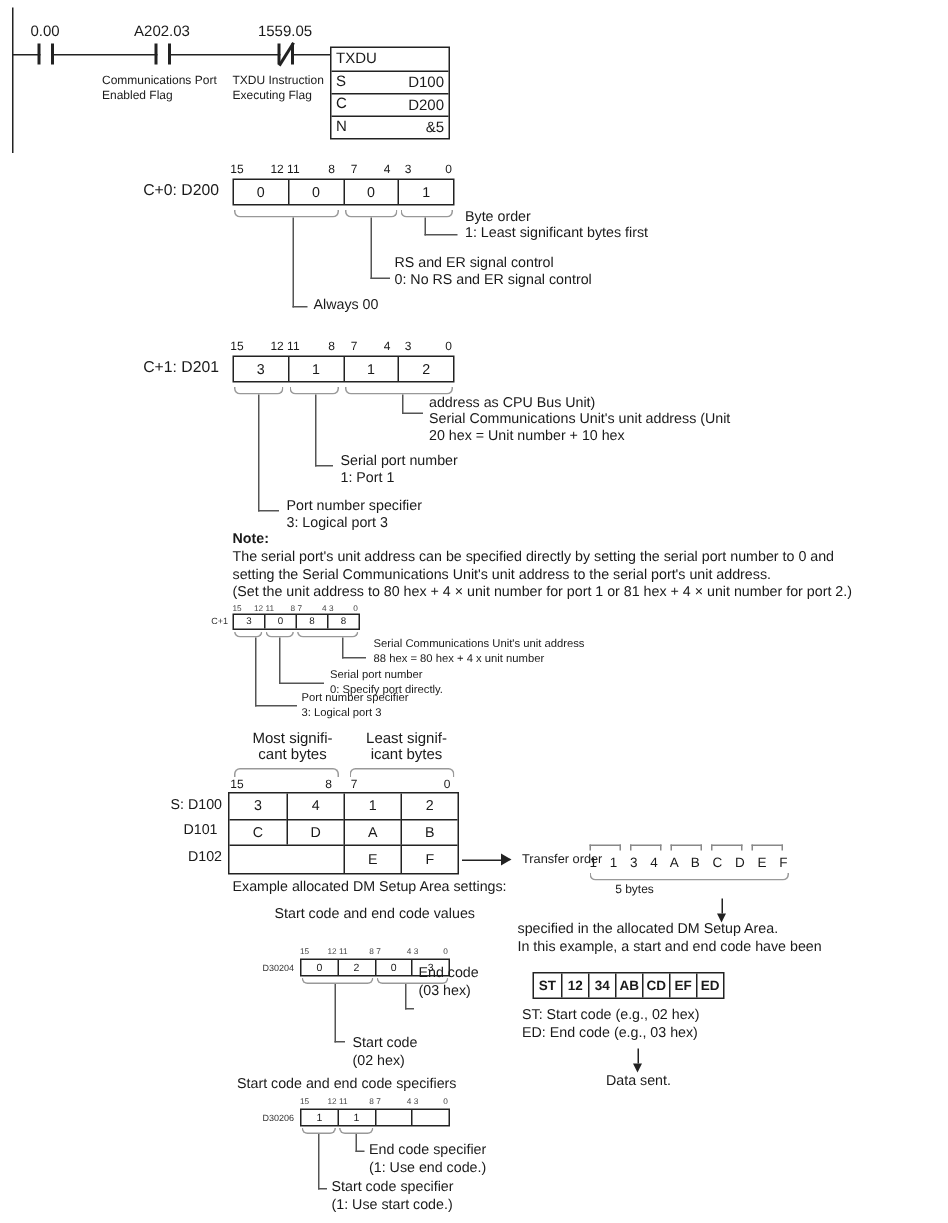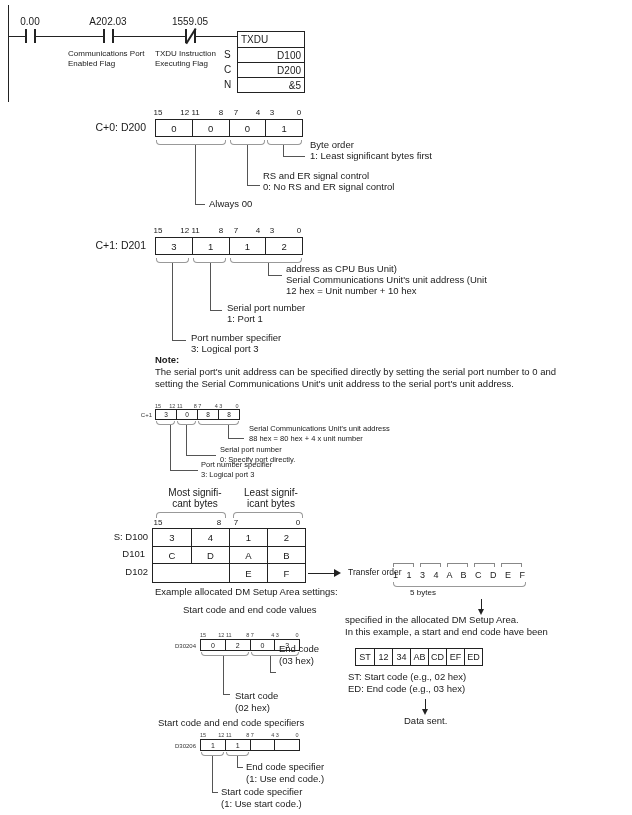--- a/index.html
+++ b/index.html
@@ -32,21 +32,21 @@
   .lh95 .ann div, .lh95 div{line-height:9.5px;}
   .lh105 div{line-height:10.8px;}
   .lh115 div{line-height:11.5px;}
   .lh12 div{line-height:12.2px;}
   .tri-r{position:absolute;width:0;height:0;border-top:4px solid transparent;border-bottom:4px solid transparent;border-left:7px solid #222;}
   .tri-d{position:absolute;width:0;height:0;border-left:3.5px solid transparent;border-right:3.5px solid transparent;border-top:6px solid #222;}
   .dmtable{position:absolute;display:grid;grid-template-columns:repeat(4,38px);grid-template-rows:17px 17px 19px;border:1px solid #222;background:#fff;}
   .dmcell{border-left:1px solid #222;border-top:1px solid #222;display:flex;align-items:center;justify-content:center;font-size:9.5px;}
   .dmcell.nbl{border-left:none;} .dmcell.nbt{border-top:none;} .dmcell.sp2{grid-column:1/3;}
   .stframe{position:absolute;display:flex;border:1px solid #222;background:#fff;}
-  .stcell{width:18px;height:16px;border-left:1px solid #222;display:flex;align-items:center;justify-content:center;font-size:9px;}
+  .stcell{width:18px;height:16px;border-left:1px solid #222;display:flex;align-items:center;justify-content:center;font-size:9px;font-weight:bold;}
   .stcell:first-child{border-left:none;}
 </style>
 </head>
 <body>
 
 <div class="canvas">
 
   <div class="vline" style="left:8px;top:5px;height:97px"></div>
   <div class="hline" style="left:8px;top:36px;width:229px"></div>
 
@@ -67,21 +67,21 @@
   <span class="t t10 ctr" style="left:163px;top:16px;width:54px">1559.05</span>
   <div class="wgap" style="left:187px;top:33px;width:7px;height:7px"></div>
   <div class="cbar" style="left:185px;top:29px"></div>
   <div class="cbar" style="left:194px;top:29px"></div>
   <div class="slash" style="left:190px;top:27px"></div>
   <div class="ann lh95 t8" style="left:155px;top:49px">
     <div>TXDU Instruction</div>
     <div>Executing Flag</div>
   </div>
 
-  <div class="txdu" style="left:237px;top:31px;width:68px">
+  <div class="txdu" style="left:220px;top:31px;width:80px">
     <div class="txdu-title">TXDU</div>
     <div class="txdu-row">D100</div>
     <div class="txdu-row">D200</div>
     <div class="txdu-row">&amp;5</div>
   </div>
   <span class="t t10" style="left:224px;top:49px">S</span>
   <span class="t t10" style="left:224px;top:64px">C</span>
   <span class="t t10" style="left:224px;top:79px">N</span>
 
   <span class="t t105 rt" style="left:58px;top:122px;width:88px">C+0: D200</span>
@@ -128,37 +128,38 @@
     <div class="regcell">1</div>
     <div class="regcell">2</div>
   </div>
   <div class="cup" style="left:156px;top:258px;width:33px"></div>
   <div class="cup" style="left:193px;top:258px;width:33px"></div>
   <div class="cup" style="left:230px;top:258px;width:72px"></div>
   <div class="elbow" style="left:268px;top:263px;width:14px;height:13px"></div>
   <div class="ann lh105 t95" style="left:286px;top:264px">
     <div>address as CPU Bus Unit)</div>
     <div>Serial Communications Unit's unit address (Unit</div>
-    <div>12 hex = Unit number + 10 hex</div>
+    <div>20 hex = Unit number + 10 hex</div>
   </div>
   <div class="elbow" style="left:210px;top:263px;width:12px;height:48px"></div>
   <div class="ann lh105 t95" style="left:227px;top:303px">
     <div>Serial port number</div>
     <div>1: Port 1</div>
   </div>
   <div class="elbow" style="left:172px;top:263px;width:14px;height:78px"></div>
   <div class="ann lh105 t95" style="left:191px;top:333px">
     <div>Port number specifier</div>
     <div>3: Logical port 3</div>
   </div>
 
   <span class="t t95 b" style="left:155px;top:355px">Note:</span>
   <div class="ann lh115 t95" style="left:155px;top:366px">
     <div>The serial port's unit address can be specified directly by setting the serial port number to 0 and</div>
     <div>setting the Serial Communications Unit's unit address to the serial port's unit address.</div>
+    <div>(Set the unit address to 80 hex + 4 × unit number for port 1 or 81 hex + 4 × unit number for port 2.)</div>
   </div>
 
   <span class="t t55 ctr" style="left:151px;top:403px;width:14px">15</span>
   <span class="t t55 ctr" style="left:165px;top:403px;width:22px">12 11</span>
   <span class="t t55 ctr" style="left:187px;top:403px;width:21px">8 7</span>
   <span class="t t55 ctr" style="left:208px;top:403px;width:21px">4 3</span>
   <span class="t t55 ctr" style="left:231px;top:403px;width:12px">0</span>
   <span class="t t6 rt" style="left:130px;top:412px;width:22px">C+1</span>
   <div class="regbox t65" style="left:155px;top:409px;width:85px;height:11px">
     <div class="regcell">3</div>

